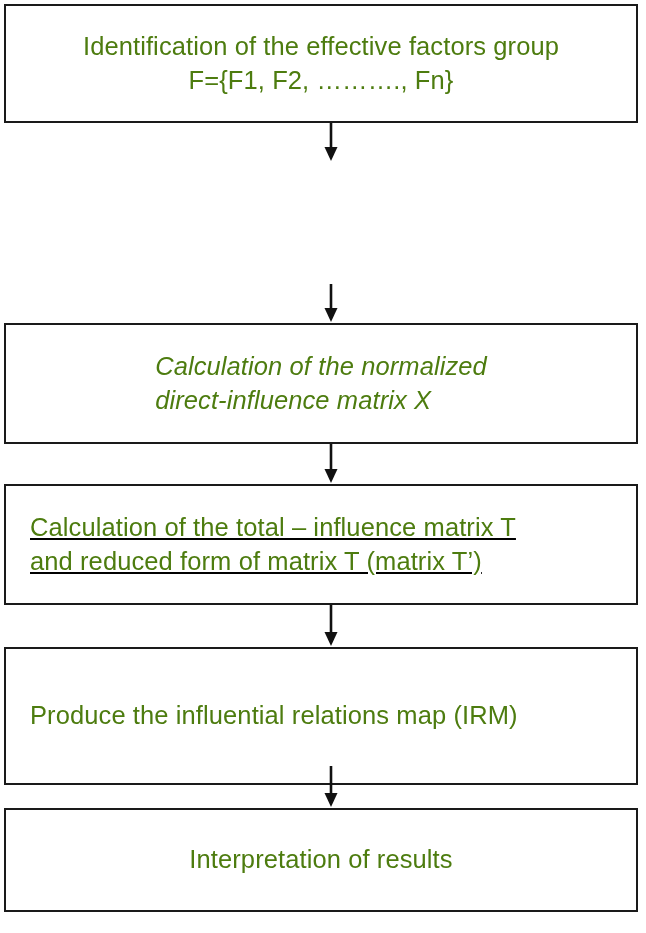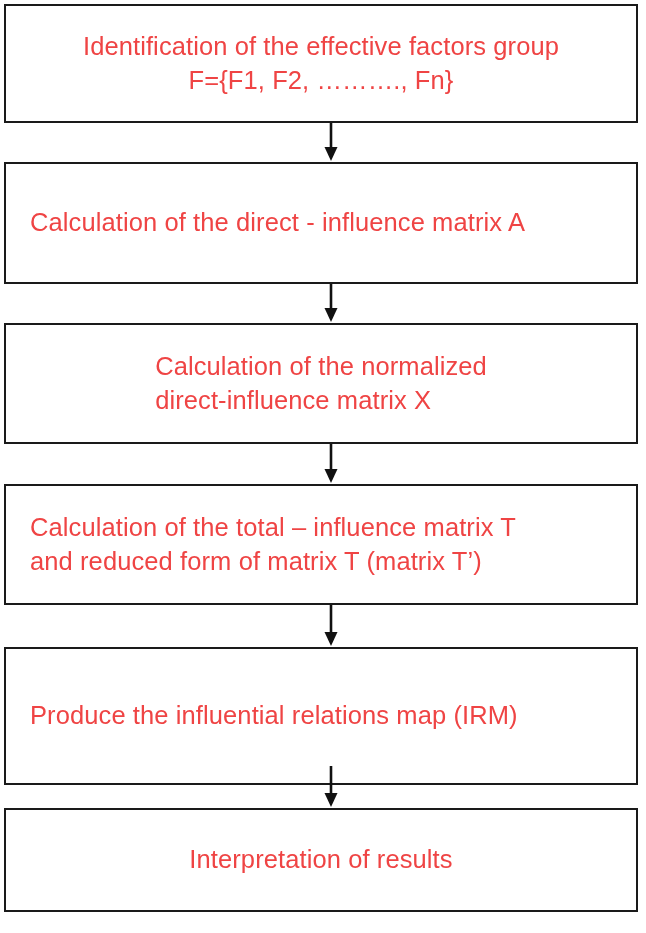--- a/index.html
+++ b/index.html
@@ -24,21 +24,21 @@
     box-sizing: border-box;
     border: 2.5px solid #1a1a1a;
     background: #ffffff;
     display: flex;
     align-items: center;
     justify-content: center;
   }
   .flow-box-text {
     font-size: 25.5px;
     line-height: 1.30;
-    color: #ef4444;
+    color: #4d7c0f;
     font-weight: 400;
     letter-spacing: 0.1px;
     white-space: pre-line;
   }
   
   .align-center .flow-box-text {
     text-align: center;
   }
   
   .align-block .flow-box-text {
@@ -51,22 +51,22 @@
   }
   .align-left .flow-box-text {
     text-align: left;
     padding-left: 24px;
     padding-right: 18px;
   }
 
   
   #box-0 { top: 4px;   height: 119px; }
   #box-1 { top: 162px; height: 122px; }
-  #box-2 { top: 323px; height: 121px; }
-  #box-3 { top: 484px; height: 121px; }
+  #box-2 { top: 323px; height: 121px; font-style: italic; }
+  #box-3 { top: 484px; height: 121px; text-decoration: underline; }
   #box-4 { top: 647px; height: 138px; }
   #box-5 { top: 808px; height: 104px; }
 
   .flow-arrow {
     position: absolute;
     left: 323px;
     width: 16px;
   }
   .flow-arrow svg { display: block; }
 
@@ -86,23 +86,20 @@
 F={F1, F2, ………., Fn}</div>
   </div>
 
   <div class="flow-arrow" id="arrow-0">
     <svg width="16" height="39" viewBox="0 0 16 39" aria-hidden="true">
       <line x1="8" y1="0" x2="8" y2="26" stroke="#111111" stroke-width="2.6"></line>
       <polygon points="8,38 1.5,24 14.5,24" fill="#111111"></polygon>
     </svg>
   </div>
 
-  <div class="flow-box align-left" id="box-1">
-    <div class="flow-box-text">Calculation of the direct - influence matrix A</div>
-  </div>
 
   <div class="flow-arrow" id="arrow-1">
     <svg width="16" height="39" viewBox="0 0 16 39" aria-hidden="true">
       <line x1="8" y1="0" x2="8" y2="26" stroke="#111111" stroke-width="2.6"></line>
       <polygon points="8,38 1.5,24 14.5,24" fill="#111111"></polygon>
     </svg>
   </div>
 
   <div class="flow-box align-block" id="box-2">
     <div class="flow-box-text">Calculation of the normalized

